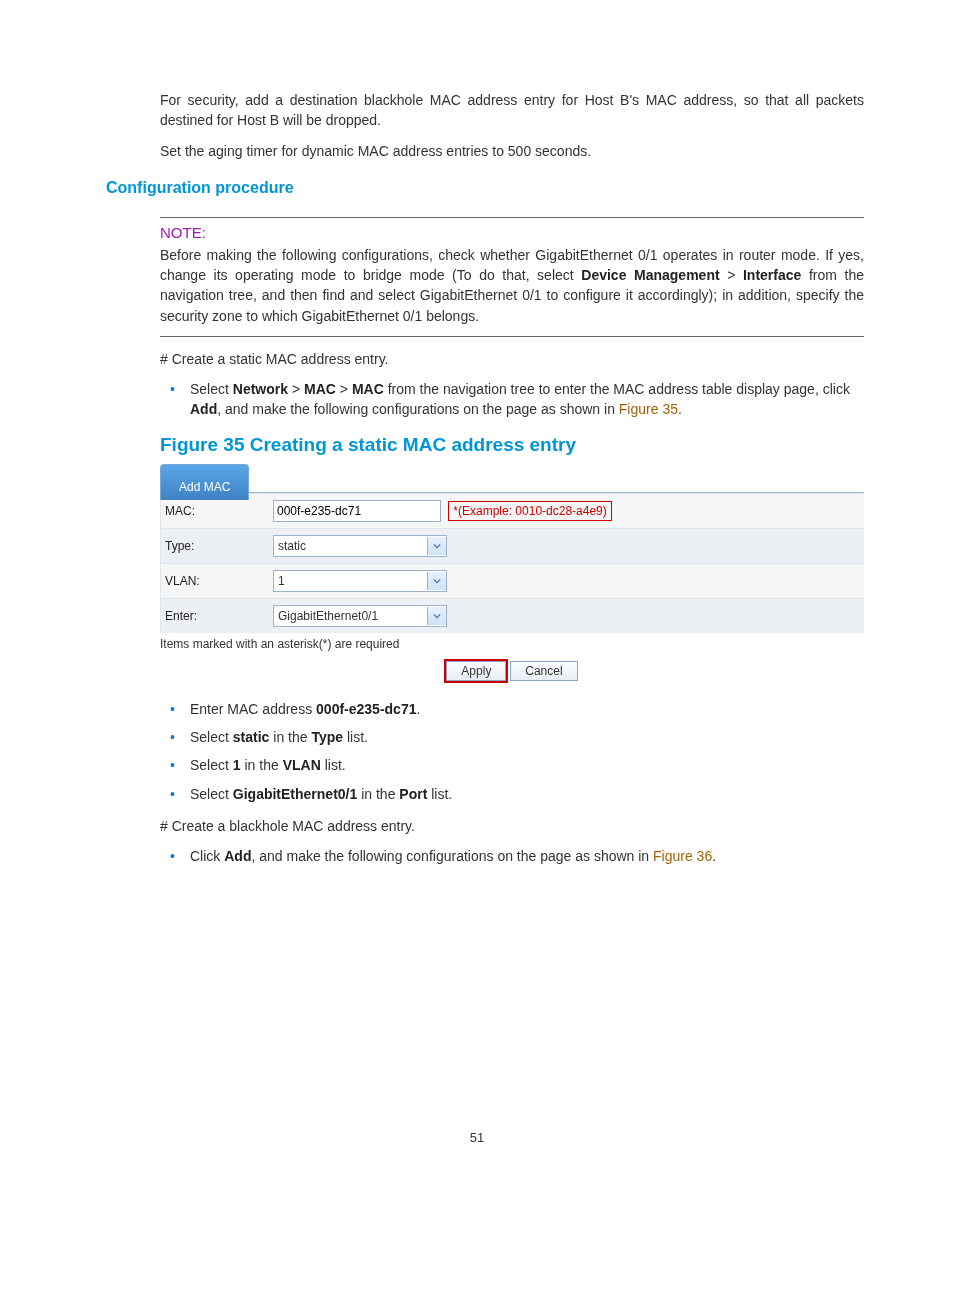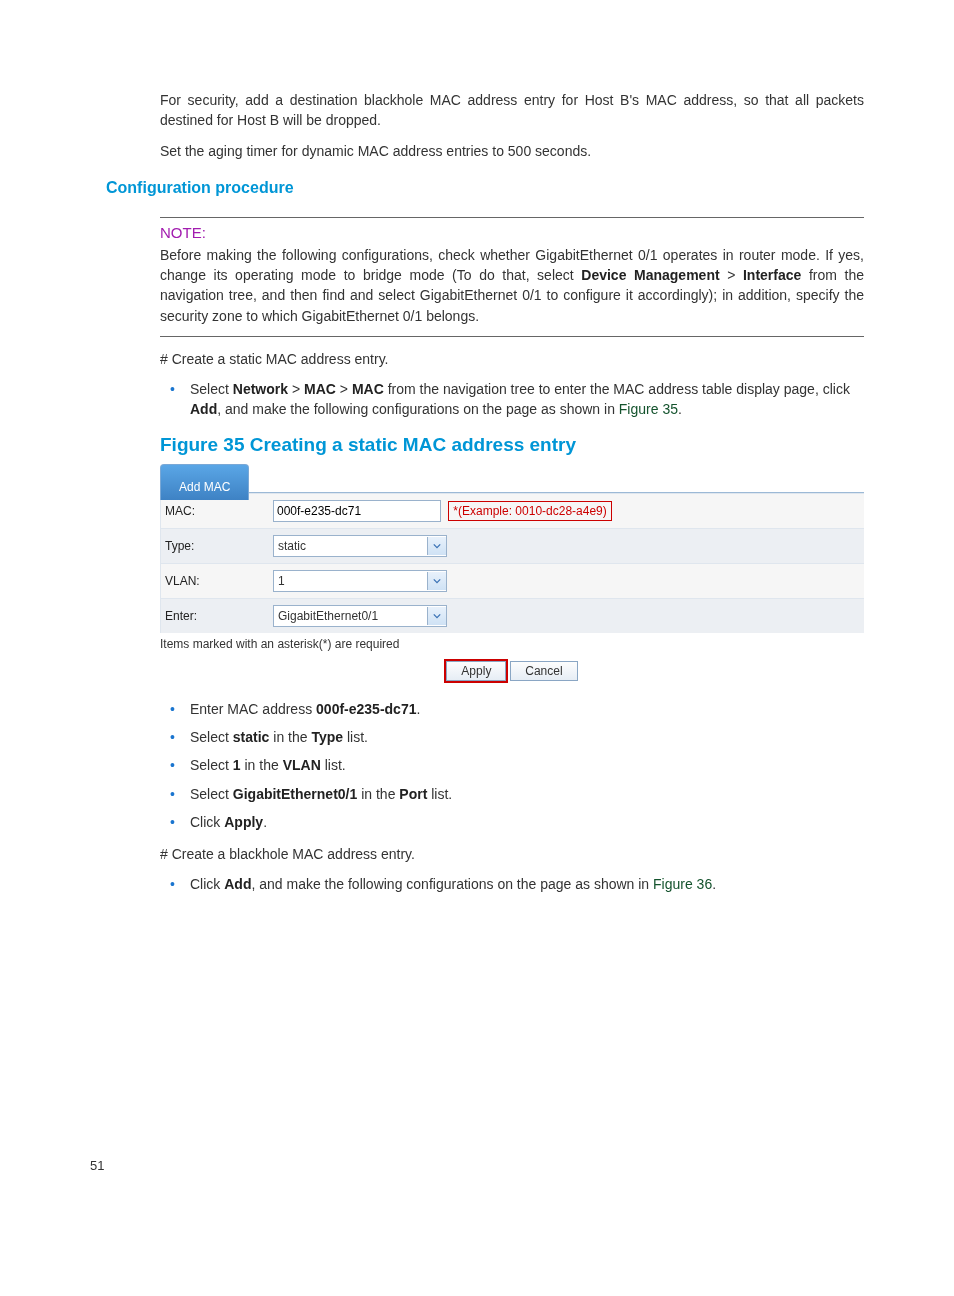--- a/index.html
+++ b/index.html
@@ -35,21 +35,21 @@
   .note-body {
     text-align: justify;
     line-height: 1.45;
     margin: 0 0 4px 0;
   }
   .step { margin: 10px 0 8px 70px; }
   ul.bullets { list-style: none; padding: 0; margin: 4px 0 8px 70px; }
   ul.bullets li { position: relative; padding: 4px 0 4px 30px; line-height: 1.45; }
   ul.bullets li::before { content: "•"; color: #1a75cf; position: absolute; left: 10px; top: 4px; font-size: 14px; }
   .fig-caption { color: #0096d6; font-weight: bold; font-size: 19px; margin: 10px 0 6px 70px; }
-  .link { color: #14532d; margin-top: 10px; }
+  .link { color: #a16207; margin-top: 10px; }
   b { font-weight: bold; color: #222; }
 
   
   .form-wrap { margin: 0 0 0 70px; }
   .tab-row { height: 30px; position: relative; }
   .tab {
     display: inline-block;
     background: linear-gradient(#5aa6e6, #3e82c4);
     color: #fff;
     font-size: 12px;
@@ -100,21 +100,21 @@
   .btn-row { text-align: center; padding: 4px 0; }
   .btn {
     font-size: 12px;
     padding: 2px 14px;
     border: 1px solid #8aa6c4;
     background: linear-gradient(#fdfdfd,#e6edf5);
     color: #333;
     cursor: pointer;
   }
   .btn.highlight { outline: 2px solid #c00; outline-offset: 0; }
-  .page-num { font-size: 13px; color: #333; margin-top: 260px; }
+  .page-num { text-align: center; font-size: 13px; color: #333; margin-top: 260px; }
 </style>
 </head>
 <body>
 
 <div class="page">
 
   <div class="intro">
     <p>For security, add a destination blackhole MAC address entry for Host B's MAC address, so that all packets destined for Host B will be dropped.</p>
     <p>Set the aging timer for dynamic MAC address entries to 500 seconds.</p>
   </div>
@@ -198,21 +198,20 @@
       <button class="btn highlight">Apply</button>
       <button class="btn">Cancel</button>
     </div>
   </div>
 
   <ul class="bullets" style="margin-top:10px;">
     <li><span>Enter MAC address </span><b>000f-e235-dc71</b><span>.</span></li>
     <li><span>Select </span><b>static</b><span> in the </span><b>Type</b><span> list.</span></li>
     <li><span>Select </span><b>1</b><span> in the </span><b>VLAN</b><span> list.</span></li>
     <li><span>Select </span><b>GigabitEthernet0/1</b><span> in the </span><b>Port</b><span> list.</span></li>
-    <li><span>Click </span><b>Apply</b><span>.</span></li>
   </ul>
 
   <div class="step"># Create a blackhole MAC address entry.</div>
 
   <ul class="bullets">
     <li>
       <span>Click </span><b>Add</b><span>, and make the following configurations on the page as shown in </span><span class="link">Figure 36</span><span>.</span>
     </li>
   </ul>
 

